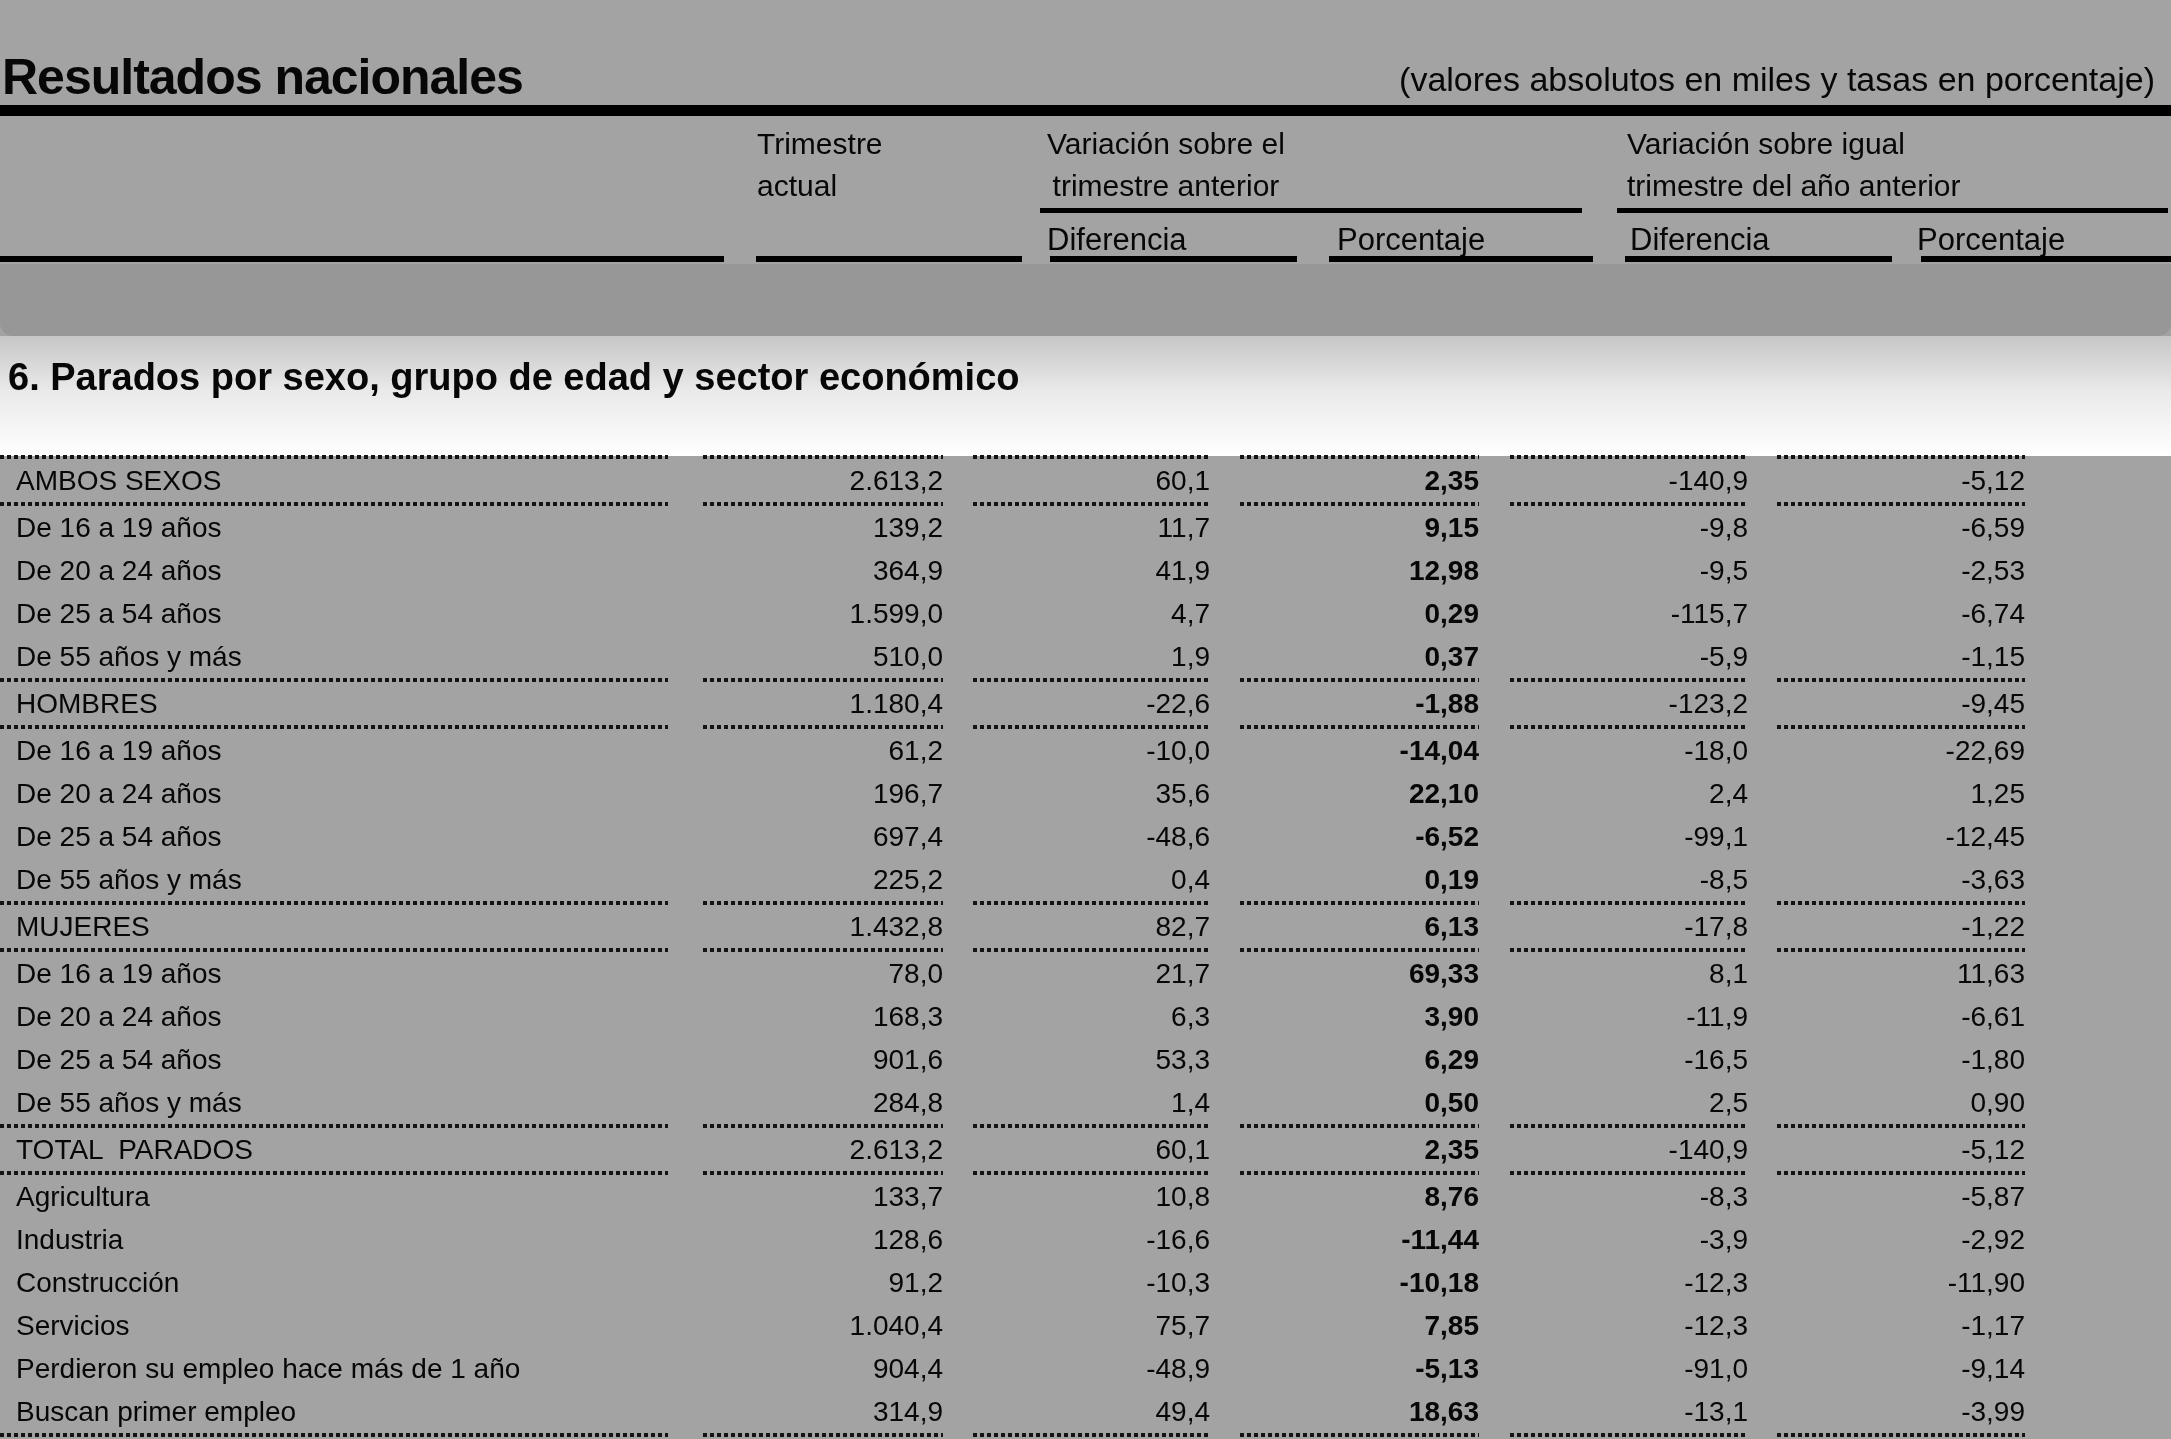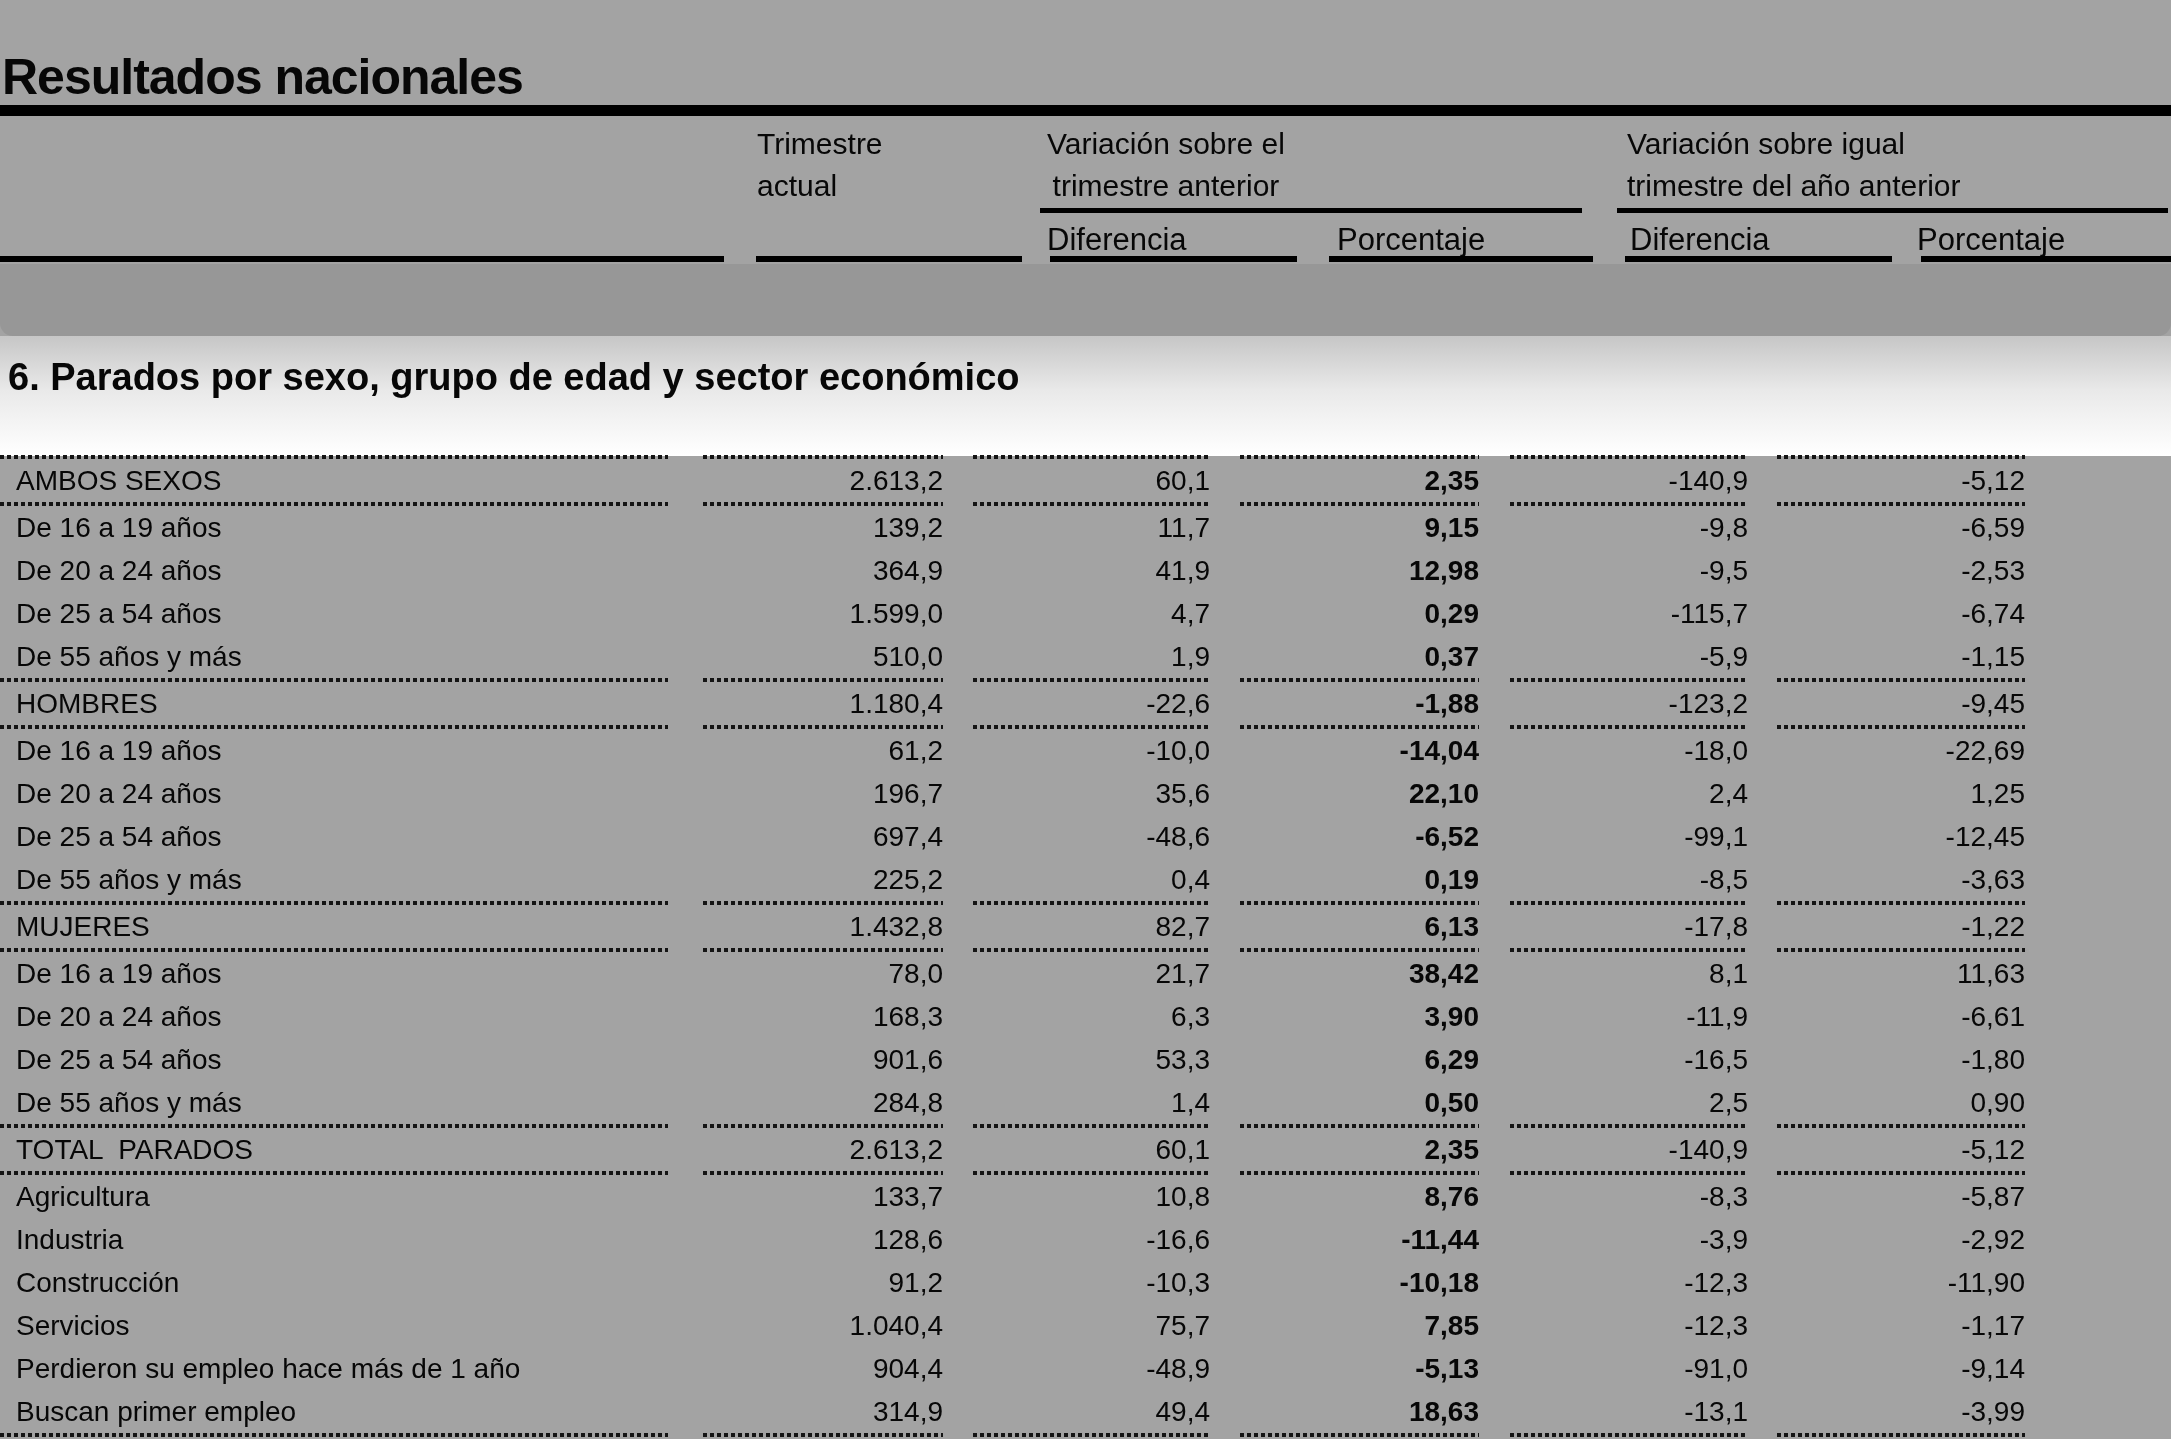--- a/index.html
+++ b/index.html
@@ -42,20 +42,21 @@
   .c5{margin-left:29px;width:248px;text-align:right;}
   .sep .c-label{padding-left:0;}
   .dots{height:4px;background-image:repeating-linear-gradient(to right,#141414 0px,#141414 4px,transparent 4px,transparent 7px);}
 </style>
 </head>
 <body>
 
 <div class="page">
 
   <div class="doc-title">Resultados nacionales</div>
+  <div class="units-note">(valores absolutos en miles y tasas en porcentaje)</div>
   <div class="rule-thick"></div>
 
   <div class="colhead ch-current"><span>Trimestre</span><br><span>actual</span></div>
 
   <div class="colhead ch-prev"><span>Variación sobre el</span><br><span>trimestre anterior</span></div>
   <div class="group-rule gr-prev"></div>
   <div class="subhead sh-dif1">Diferencia</div>
   <div class="subhead sh-por1">Porcentaje</div>
 
   <div class="colhead ch-year"><span>Variación sobre igual</span><br><span>trimestre del año anterior</span></div>
@@ -211,21 +212,21 @@
         <div class="c1 dots"></div>
         <div class="c2 dots"></div>
         <div class="c3 dots"></div>
         <div class="c4 dots"></div>
         <div class="c5 dots"></div>
       </div>
       <div class="trow">
         <div class="c-label">De 16 a 19 años</div>
         <div class="c1">78,0</div>
         <div class="c2">21,7</div>
-        <div class="c3">38,42</div>
+        <div class="c3">69,33</div>
         <div class="c4">8,1</div>
         <div class="c5">11,63</div>
       </div>
       <div class="trow">
         <div class="c-label">De 20 a 24 años</div>
         <div class="c1">168,3</div>
         <div class="c2">6,3</div>
         <div class="c3">3,90</div>
         <div class="c4">-11,9</div>
         <div class="c5">-6,61</div>

